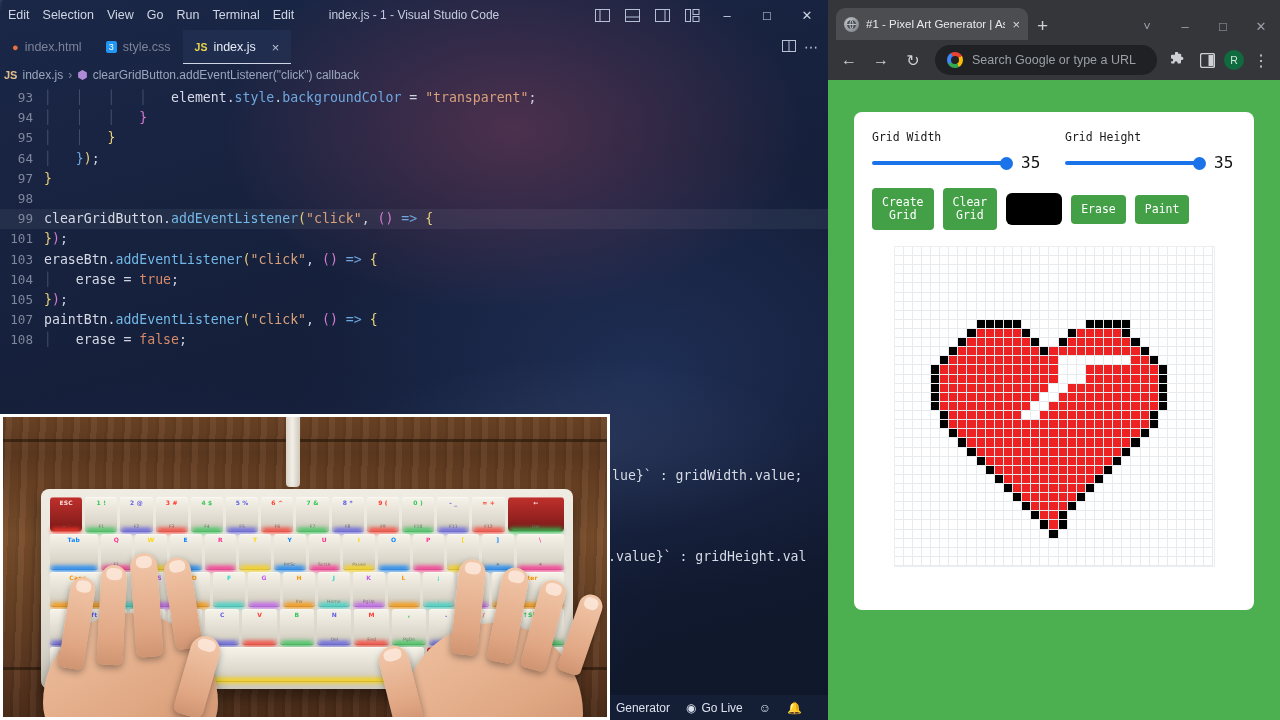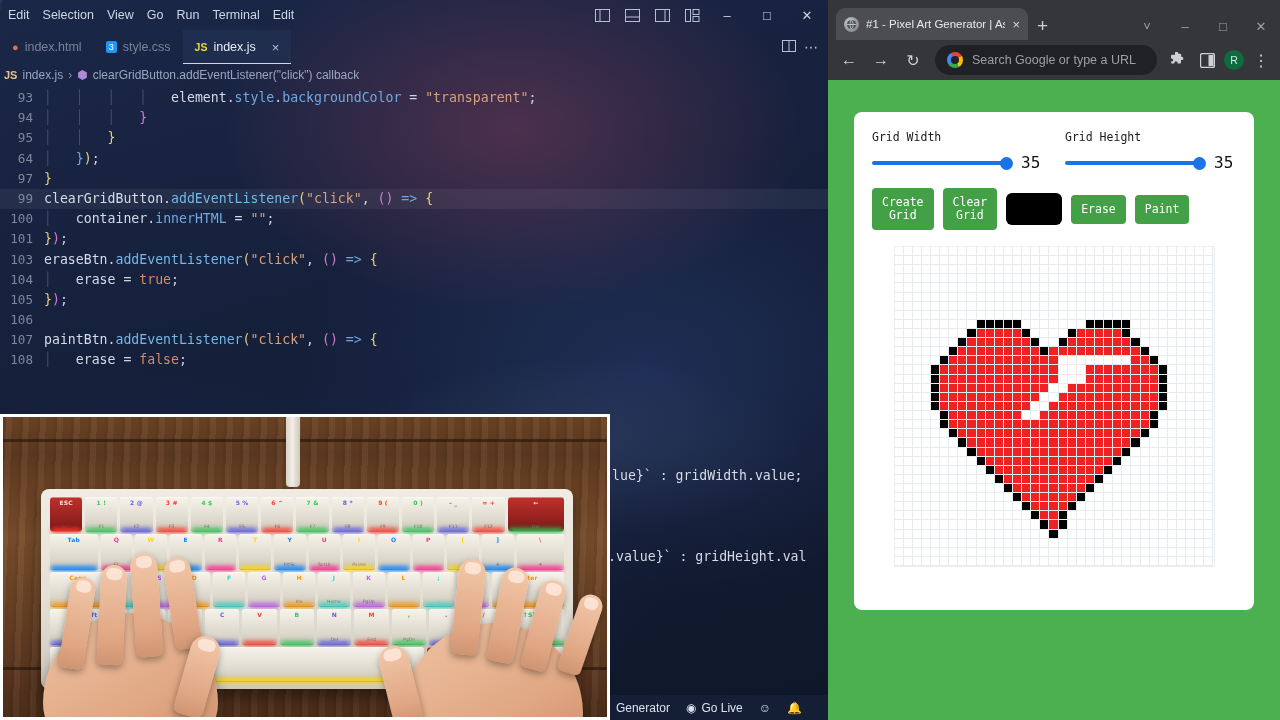--- a/index.html
+++ b/index.html
@@ -263,20 +263,21 @@
     <div class="titlebar">
       <div class="menu">
         <span>Edit</span>
         <span>Selection</span>
         <span>View</span>
         <span>Go</span>
         <span>Run</span>
         <span>Terminal</span>
         <span>Edit</span>
       </div>
+      <div class="win-title">index.js - 1 - Visual Studio Code</div>
       <div class="tb-right">
         <span class="tb-icon">
           <svg width="15" height="13" viewBox="0 0 15 13">
               <rect x="0.5" y="0.5" width="14" height="12" fill="none" stroke="currentColor"></rect>
               <line x1="5" y1="0.5" x2="5" y2="12.5" stroke="currentColor"></line>
             </svg>
         </span>
         <span class="tb-icon">
           <svg width="15" height="13" viewBox="0 0 15 13">
               <rect x="0.5" y="0.5" width="14" height="12" fill="none" stroke="currentColor"></rect>
@@ -334,27 +335,26 @@
       <span class="bc-sym">⬢</span>
       <span>clearGridButton.addEventListener("click") callback</span>
     </div>
 
     <div class="codearea" id="codearea">
         <div class="cline"><span class="ln">93</span><span class="code"><span class="ind">│   </span><span class="ind">│   </span><span class="ind">│   </span><span class="ind">│   </span><span class="k-var">element</span><span class="k-op">.</span><span class="k-b">style</span><span class="k-op">.</span><span class="k-b">backgroundColor</span><span class="k-op"> = </span><span class="k-str">"transparent"</span><span class="k-op">;</span></span></div>
         <div class="cline"><span class="ln">94</span><span class="code"><span class="ind">│   </span><span class="ind">│   </span><span class="ind">│   </span><span class="k-p">}</span></span></div>
         <div class="cline"><span class="ln">95</span><span class="code"><span class="ind">│   </span><span class="ind">│   </span><span class="k-y">}</span></span></div>
         <div class="cline"><span class="ln">64</span><span class="code"><span class="ind">│   </span><span class="k-b">}</span><span class="k-y">)</span><span class="k-op">;</span></span></div>
         <div class="cline"><span class="ln">97</span><span class="code"><span class="k-y">}</span></span></div>
+        <div class="cline"><span class="ln">98</span><span class="code"></span></div>
         <div class="cline hl"><span class="ln">99</span><span class="code"><span class="k-var">clearGridButton</span><span class="k-op">.</span><span class="k-fn">addEventListener</span><span class="k-y">(</span><span class="k-str">"click"</span><span class="k-op">, </span><span class="k-p">(</span><span class="k-p">)</span><span class="k-b"> =&gt; </span><span class="k-y">{</span></span></div>
-        <div class="cline"><span class="ln">100</span><span class="code"><span class="ind">│   </span><span class="k-var">container</span><span class="k-op">.</span><span class="k-b">innerHTML</span><span class="k-op"> = </span><span class="k-str">""</span><span class="k-op">;</span></span></div>
         <div class="cline"><span class="ln">101</span><span class="code"><span class="k-y">}</span><span class="k-p">)</span><span class="k-op">;</span></span></div>
         <div class="cline"><span class="ln">103</span><span class="code"><span class="k-var">eraseBtn</span><span class="k-op">.</span><span class="k-fn">addEventListener</span><span class="k-y">(</span><span class="k-str">"click"</span><span class="k-op">, </span><span class="k-p">(</span><span class="k-p">)</span><span class="k-b"> =&gt; </span><span class="k-y">{</span></span></div>
         <div class="cline"><span class="ln">104</span><span class="code"><span class="ind">│   </span><span class="k-var">erase</span><span class="k-op"> = </span><span class="k-num">true</span><span class="k-op">;</span></span></div>
         <div class="cline"><span class="ln">105</span><span class="code"><span class="k-y">}</span><span class="k-p">)</span><span class="k-op">;</span></span></div>
-        <div class="cline"><span class="ln">106</span><span class="code"></span></div>
         <div class="cline"><span class="ln">107</span><span class="code"><span class="k-var">paintBtn</span><span class="k-op">.</span><span class="k-fn">addEventListener</span><span class="k-y">(</span><span class="k-str">"click"</span><span class="k-op">, </span><span class="k-p">(</span><span class="k-p">)</span><span class="k-b"> =&gt; </span><span class="k-y">{</span></span></div>
         <div class="cline"><span class="ln">108</span><span class="code"><span class="ind">│   </span><span class="k-var">erase</span><span class="k-op"> = </span><span class="k-num">false</span><span class="k-op">;</span></span></div>
       </div>
 
     <div style="position:absolute;left:612px;top:468px;z-index:7;font-family:'DejaVu Sans Mono',monospace;font-size:13.2px;color:#d6dae6;white-space:pre;">lue}` : gridWidth.value;</div>
     <div style="position:absolute;left:608px;top:549px;z-index:7;font-family:'DejaVu Sans Mono',monospace;font-size:13.2px;color:#d6dae6;white-space:pre;">.value}` : gridHeight.val</div>
 
     <div class="statusbar">
       <span class="si">Generator</span>
       <span class="si">

